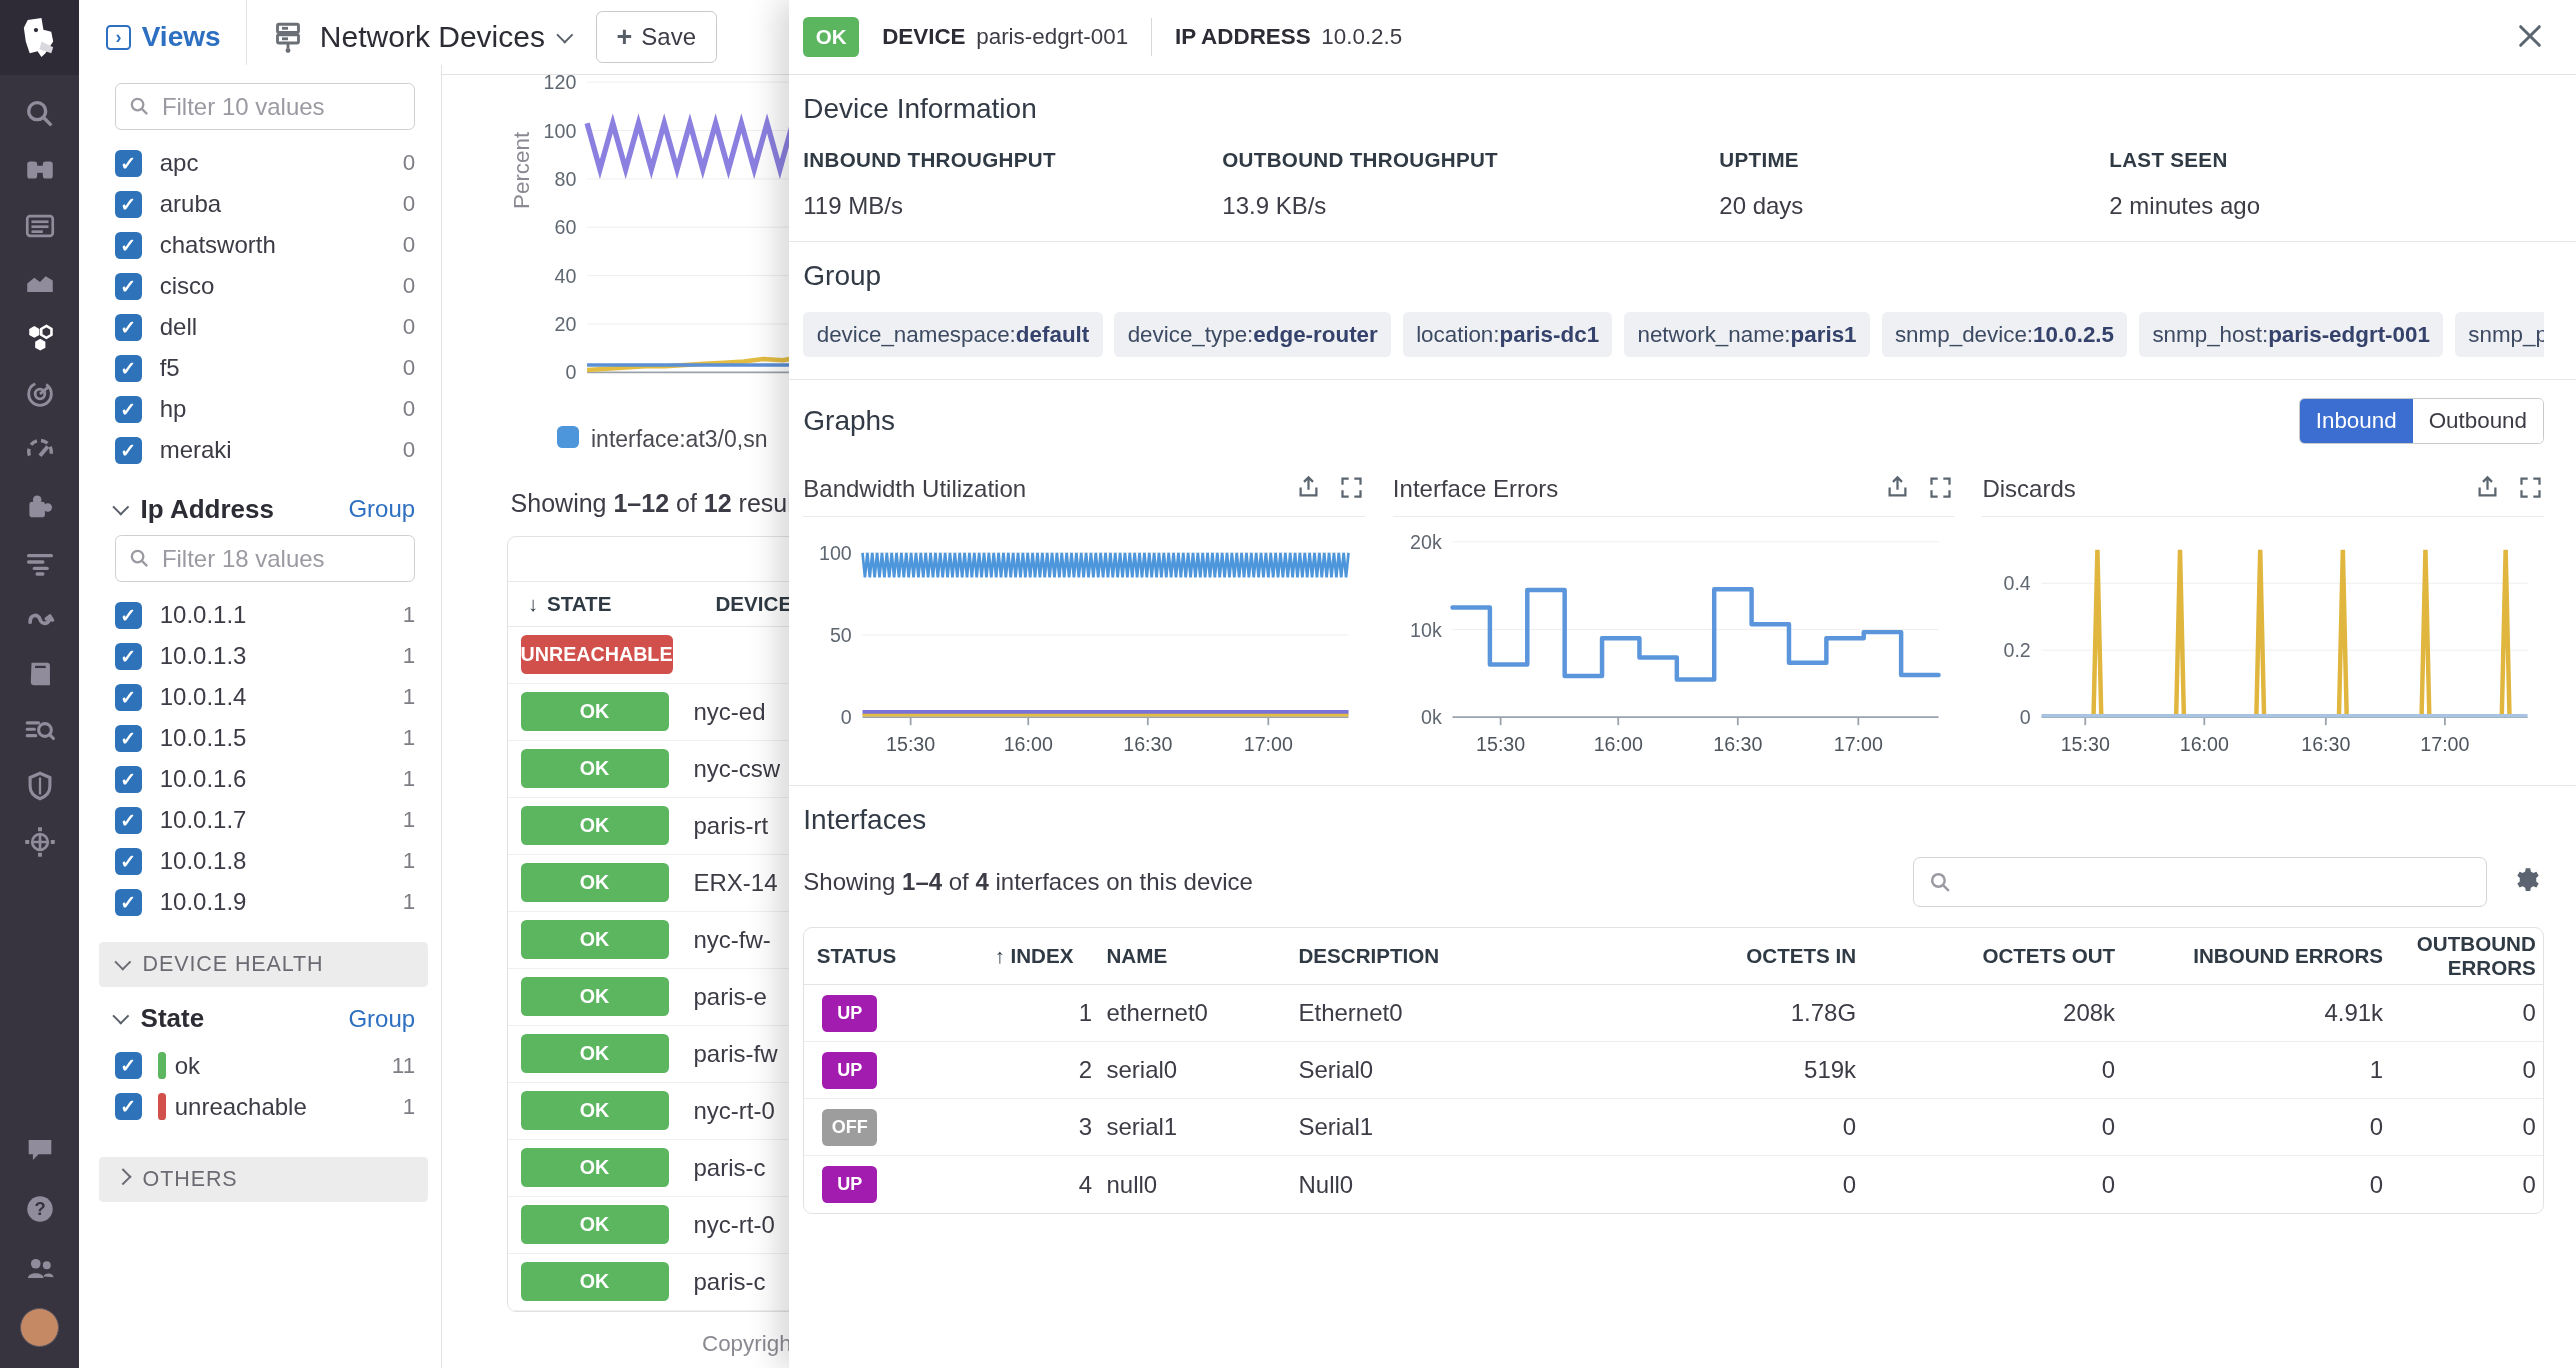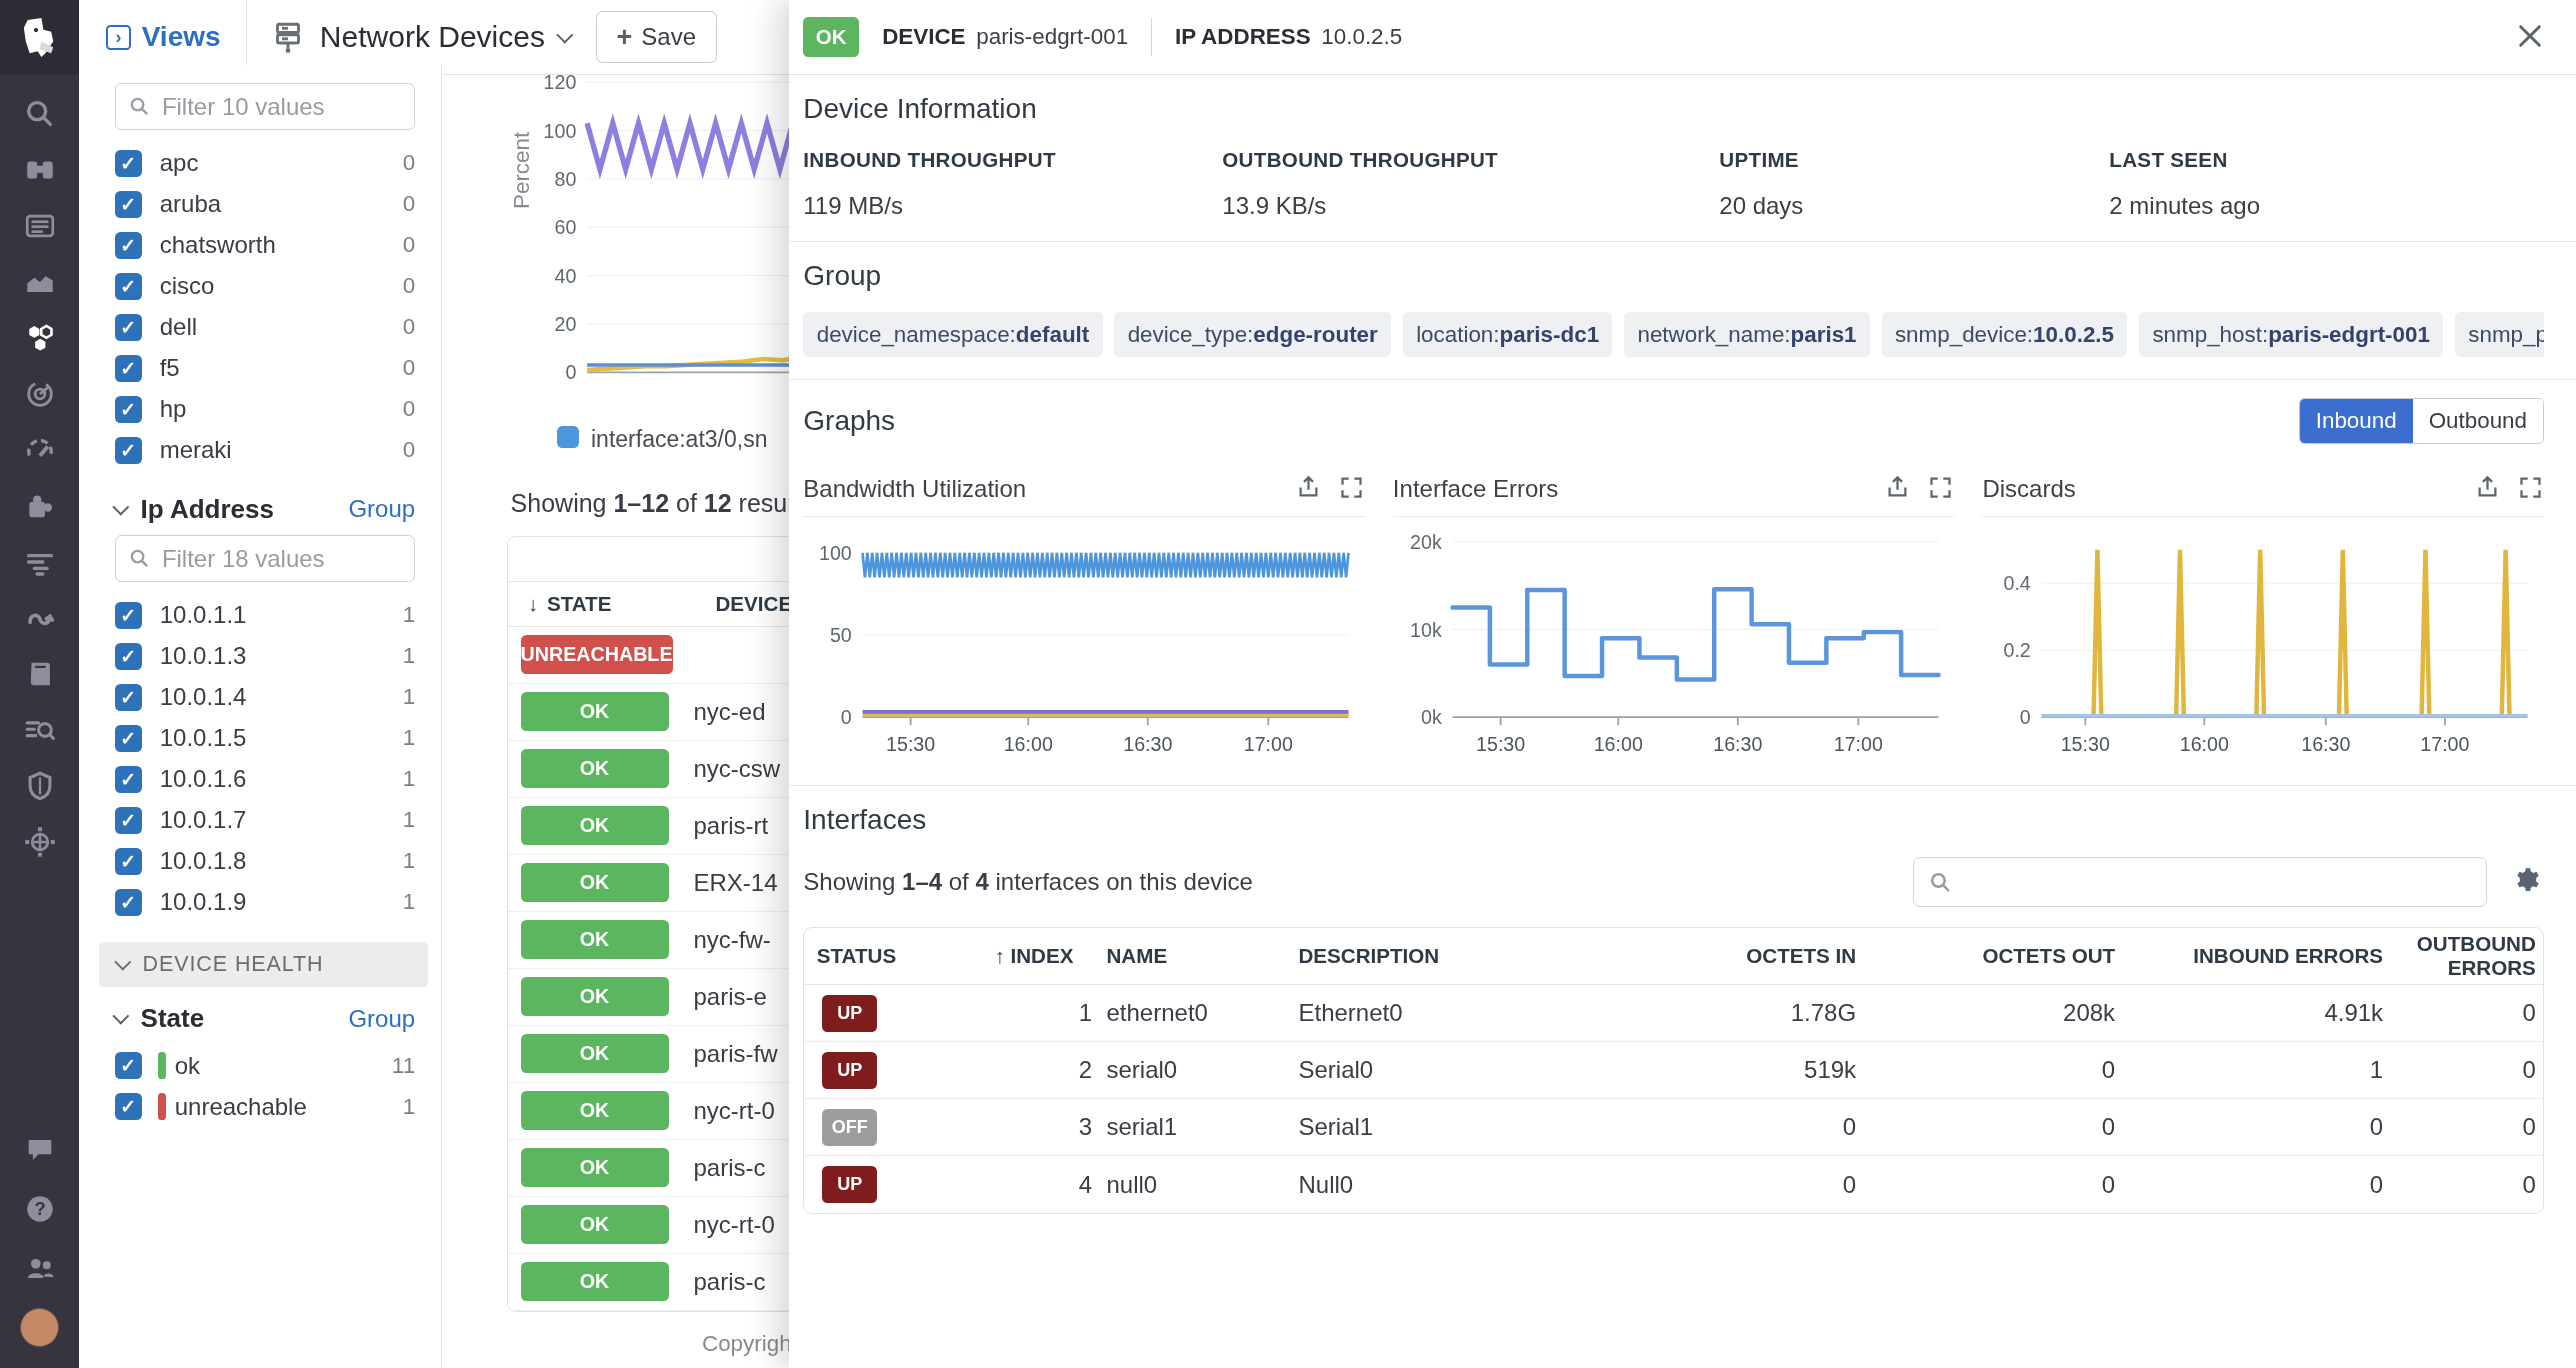--- a/index.html
+++ b/index.html
@@ -105,21 +105,21 @@
 
 .int-table { margin-top:19.7px; border:0.9px solid #e2e2e2; border-radius:9px; overflow:hidden; }
 .int-grid { display:grid; grid-template-columns:183px 112px 192px 295px 277px 259px 268px 1fr; align-items:center; }
 .int-thead { height:57px; border-bottom:0.9px solid #e4e4e4; font-size:20.6px; font-weight:bold; color:#2f3a44; }
 .int-thead > div { padding:0 7.2px; }
 .int-tr { height:57px; border-bottom:0.9px solid #ececec; font-size:24px; color:#3c3c46; cursor:pointer; }
 .int-tr:last-child { border-bottom:none; }
 .int-tr > div { padding:0 7.2px; }
 .r { text-align:right; }
 .st-pill { display:inline-block; min-width:55px; text-align:center; border-radius:5.4px; color:#fff; font-size:18px; font-weight:bold; padding:8px 0; margin-left:10.7px; }
-.st-pill.up { background:#7f1d1d; }
+.st-pill.up { background:#a21caf; }
 .st-pill.off { background:#9d9d9d; }
 .pad-first { padding-left:12.5px !important; }
 svg text { font-family:"Liberation Sans", sans-serif; }
 </style>
 </head>
 <body>
 
 <div class="screen">
 
   <div class="side-nav">
@@ -419,20 +419,24 @@
           <span class="chk-count">11</span>
         </div>
 
         <div class="chk-row">
           <span class="checkbox">✓</span>
           <span class="state-bar" style="background: rgb(210, 80, 75);"></span>
           <span class="state-label">unreachable</span>
           <span class="chk-count">1</span>
         </div>
       </div>
+    <div class="banner" style="margin-top:30px">
+      <span class="chev right" style="border-color:#6b6b73"></span>
+      <span>OTHERS</span>
+    </div>
   </div>
 
   <div class="content-bg">
     <div class="bg-chart-wrap">
       <span class="ylab">Percent</span>
       <svg width="465" height="349" style="position:absolute;left:30px;top:-14.3px" viewBox="0 0 520 390">
           <line x1="56" y1="348" x2="516" y2="348" stroke="#9aa2ab" stroke-width="2"></line>
           <text x="44" y="356" text-anchor="end" font-size="22" fill="#5f6770">0</text>
           <line x1="56" y1="293.92" x2="516" y2="293.92" stroke="#ececec" stroke-width="1"></line>
           <text x="44" y="301.92" text-anchor="end" font-size="22" fill="#5f6770">20</text>

